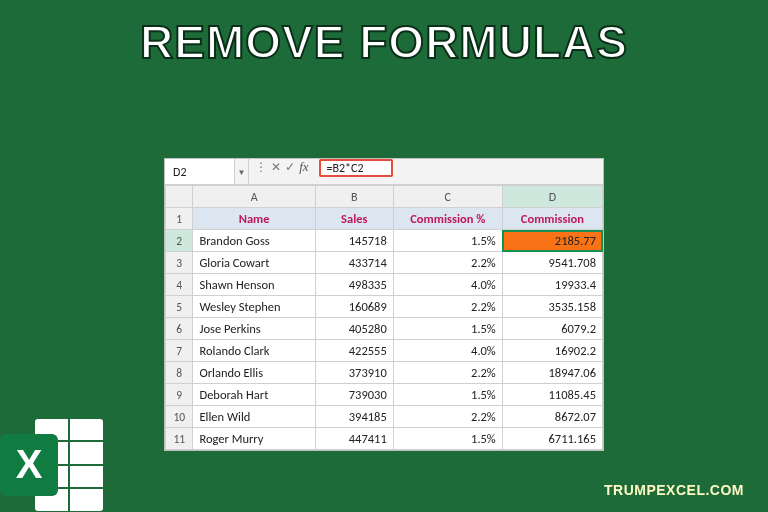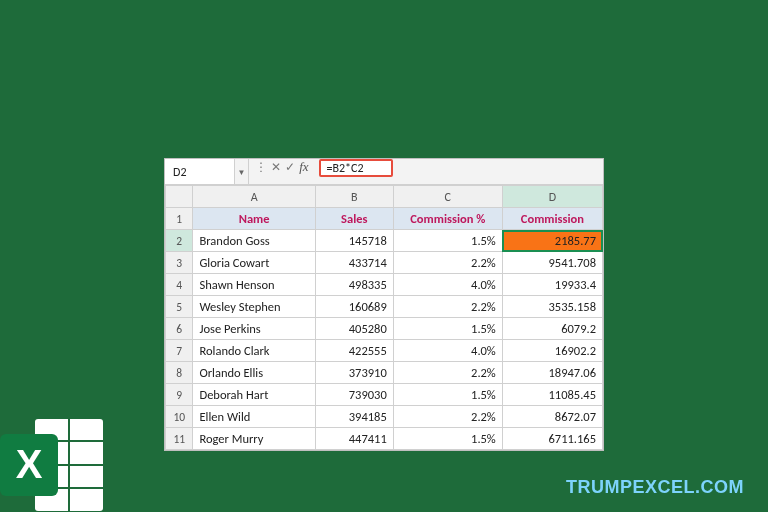--- a/index.html
+++ b/index.html
@@ -19,23 +19,23 @@
     line-height: 1.05;
     color: #fff;
     -webkit-text-stroke: 2px #0a2e18;
     letter-spacing: 1px;
     font-family: Arial Black, Arial, sans-serif;
   }
   .watermark {
     position: absolute;
     right: 24px;
     bottom: 14px;
-    color: #7dd3fc;
+    color: #fef9c3;
     font-weight: 900;
-    font-size: 18px;
+    font-size: 14px;
     letter-spacing: 0.5px;
   }
   .excel-logo {
     position: absolute;
     left: -6px;
     bottom: -8px;
     width: 120px;
     height: 110px;
   }
   .spreadsheet-card {
@@ -149,20 +149,21 @@
   }
   .col-A { width: 110px; }
   .col-B { width: 70px; }
   .col-C { width: 98px; }
   .col-D { width: 90px; }
 </style>
 </head>
 <body>
 
 <div class="hero-title">
+  <div>REMOVE FORMULAS</div>
 </div>
 
 <div class="spreadsheet-card">
 
   <div class="formula-bar">
     <div class="name-box">D2</div>
     <div class="name-box-dd">▼</div>
     <div class="fx-buttons">
       <span>⋮</span>
       <span>✕</span>

